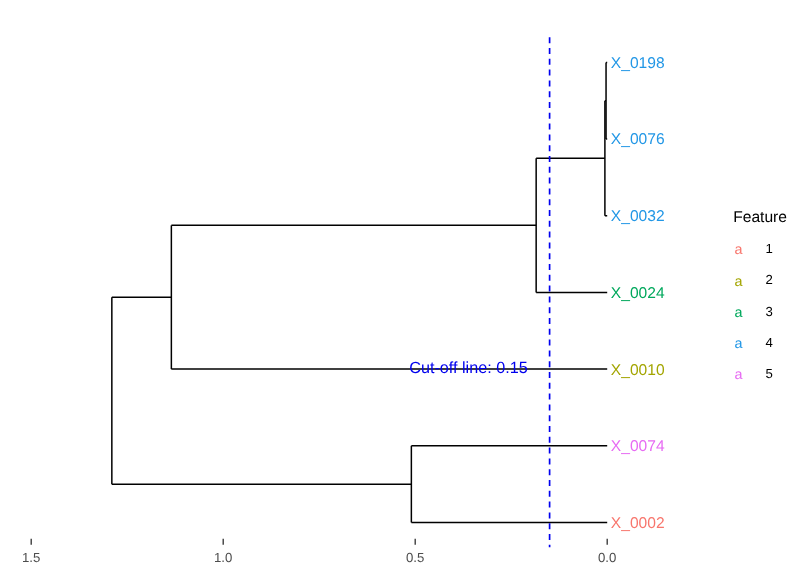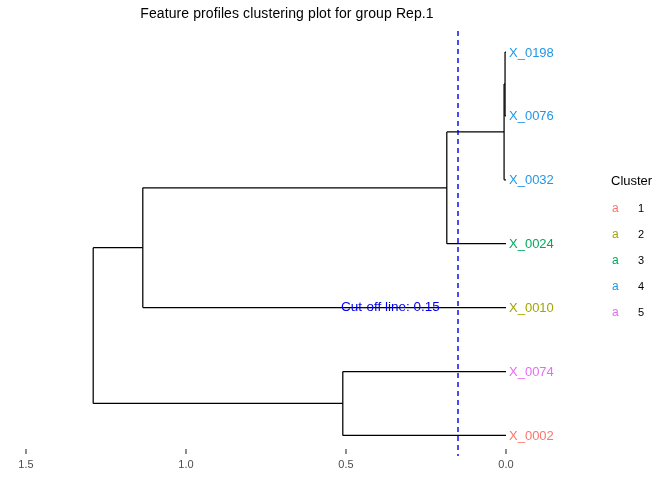--- a/index.html
+++ b/index.html
@@ -47,21 +47,20 @@
   }
   .legend-val {
     font-size: 11px;
     color: #000000;
   }
 </style>
 </head>
 <body>
 
 <div class="figure">
-  <div class="plot-title">Feature profiles clustering plot for group Rep.1</div>
   <svg class="canvas" id="plot-svg" width="672" height="480" viewBox="0 0 672 480">
       <line x1="506" y1="52" x2="505.04" y2="52" stroke="#000000" stroke-width="1.25"></line>
       <line x1="506" y1="115.9" x2="505.04" y2="115.9" stroke="#000000" stroke-width="1.25"></line>
       <line x1="505.04" y1="52" x2="505.04" y2="115.9" stroke="#000000" stroke-width="1.25"></line>
       <line x1="505.04" y1="83.95" x2="504.08" y2="83.95" stroke="#000000" stroke-width="1.25"></line>
       <line x1="506" y1="179.8" x2="504.08" y2="179.8" stroke="#000000" stroke-width="1.25"></line>
       <line x1="504.08" y1="83.95" x2="504.08" y2="179.8" stroke="#000000" stroke-width="1.25"></line>
       <line x1="504.08" y1="131.875" x2="446.8" y2="131.875" stroke="#000000" stroke-width="1.25"></line>
       <line x1="506" y1="243.7" x2="446.8" y2="243.7" stroke="#000000" stroke-width="1.25"></line>
       <line x1="446.8" y1="131.875" x2="446.8" y2="243.7" stroke="#000000" stroke-width="1.25"></line>
@@ -86,21 +85,21 @@
       <line x1="26" y1="449" x2="26" y2="454" stroke="#333333" stroke-width="1.1"></line>
       <text x="26" y="468" fill="#4D4D4D" font-size="11px" text-anchor="middle">1.5</text>
       <line x1="186" y1="449" x2="186" y2="454" stroke="#333333" stroke-width="1.1"></line>
       <text x="186" y="468" fill="#4D4D4D" font-size="11px" text-anchor="middle">1.0</text>
       <line x1="346" y1="449" x2="346" y2="454" stroke="#333333" stroke-width="1.1"></line>
       <text x="346" y="468" fill="#4D4D4D" font-size="11px" text-anchor="middle">0.5</text>
       <line x1="506" y1="449" x2="506" y2="454" stroke="#333333" stroke-width="1.1"></line>
       <text x="506" y="468" fill="#4D4D4D" font-size="11px" text-anchor="middle">0.0</text>
     </svg>
   <div class="legend">
-    <div class="legend-title">Cluster</div>
+    <div class="legend-title">Feature</div>
     <div class="legend-entries" id="legend-entries">
         <div class="legend-row">
           <span class="legend-key" style="color: rgb(248, 118, 109);">a</span>
           <span class="legend-val">1</span>
         </div>
         <div class="legend-row">
           <span class="legend-key" style="color: rgb(163, 165, 0);">a</span>
           <span class="legend-val">2</span>
         </div>
         <div class="legend-row">

